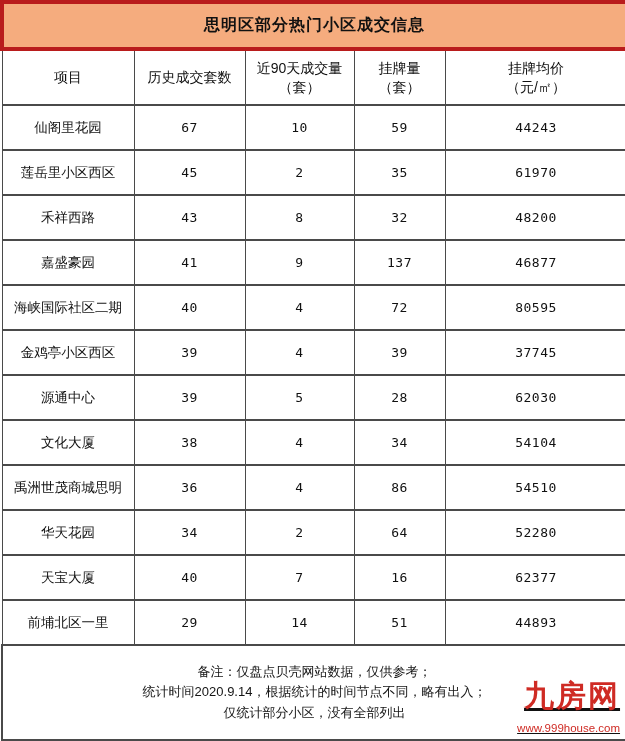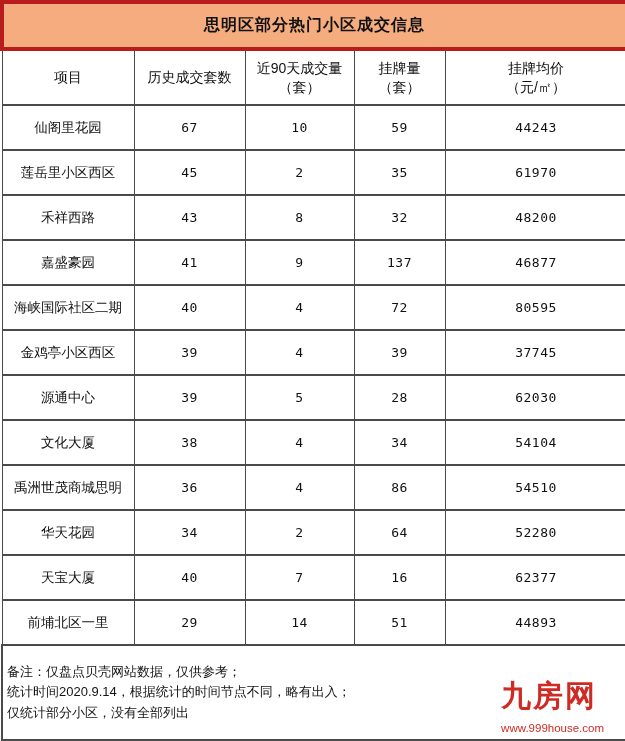--- a/index.html
+++ b/index.html
@@ -55,33 +55,34 @@
     letter-spacing: 0.5px;
   }
   tr.footer-row td {
     height: 76px;
     border: 2px solid #4a4a4a;
     position: relative;
     font-size: 13px;
   }
   .notes {
     width: 100%;
-    text-align: left;
+    text-align: center;
     line-height: 1.55;
     font-size: 13px;
     color: #141414;
   }
   .note-line:empty { display: none; }
   .hdr-line2:empty { display: none; }
   .logo-box {
     position: absolute;
-    right: 22px;
+    right: 6px;
     bottom: 5px;
-    text-align: left;
+    text-align: right;
     line-height: 1;
+    text-decoration: underline;
   }
   .logo-text {
     font-weight: bold;
     font-size: 30px;
     letter-spacing: 2px;
     line-height: 1;
     white-space: nowrap;
   }
   .logo-url {
     font-size: 11.5px;

